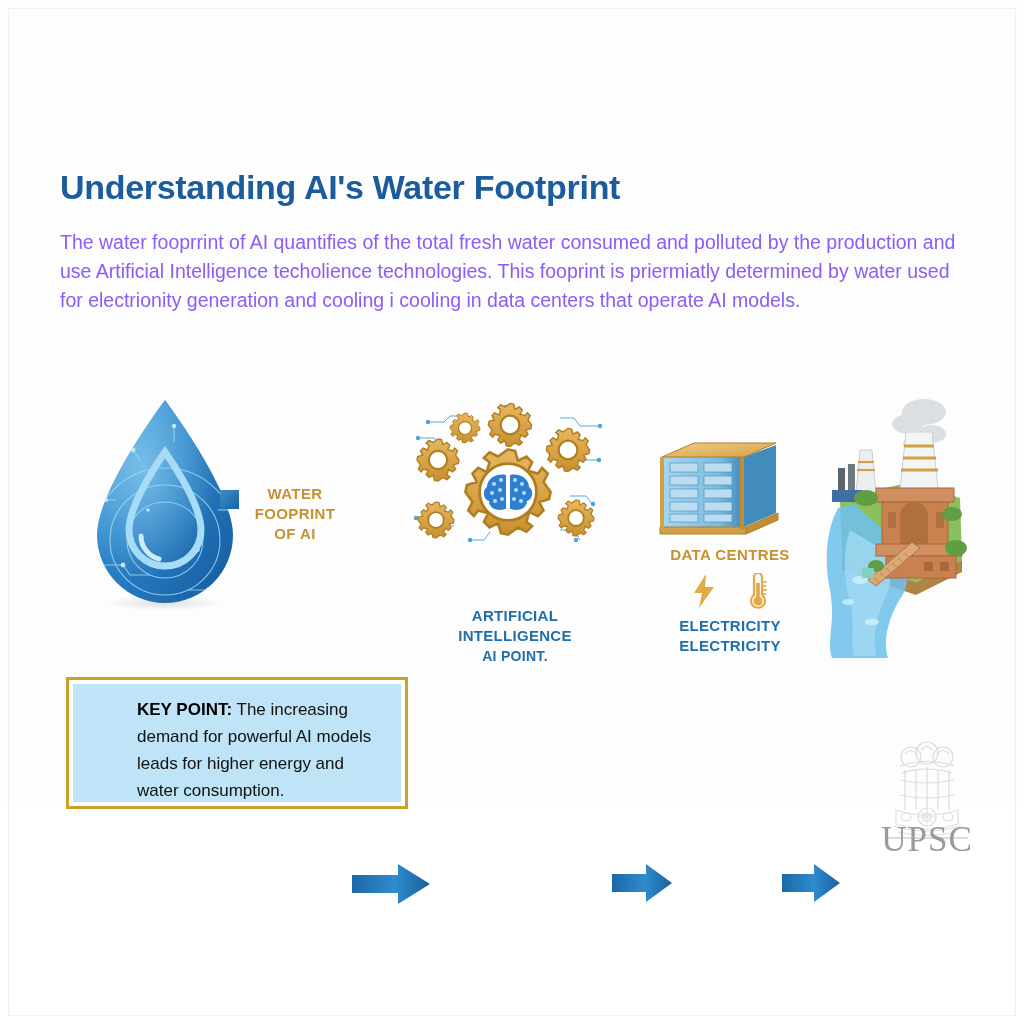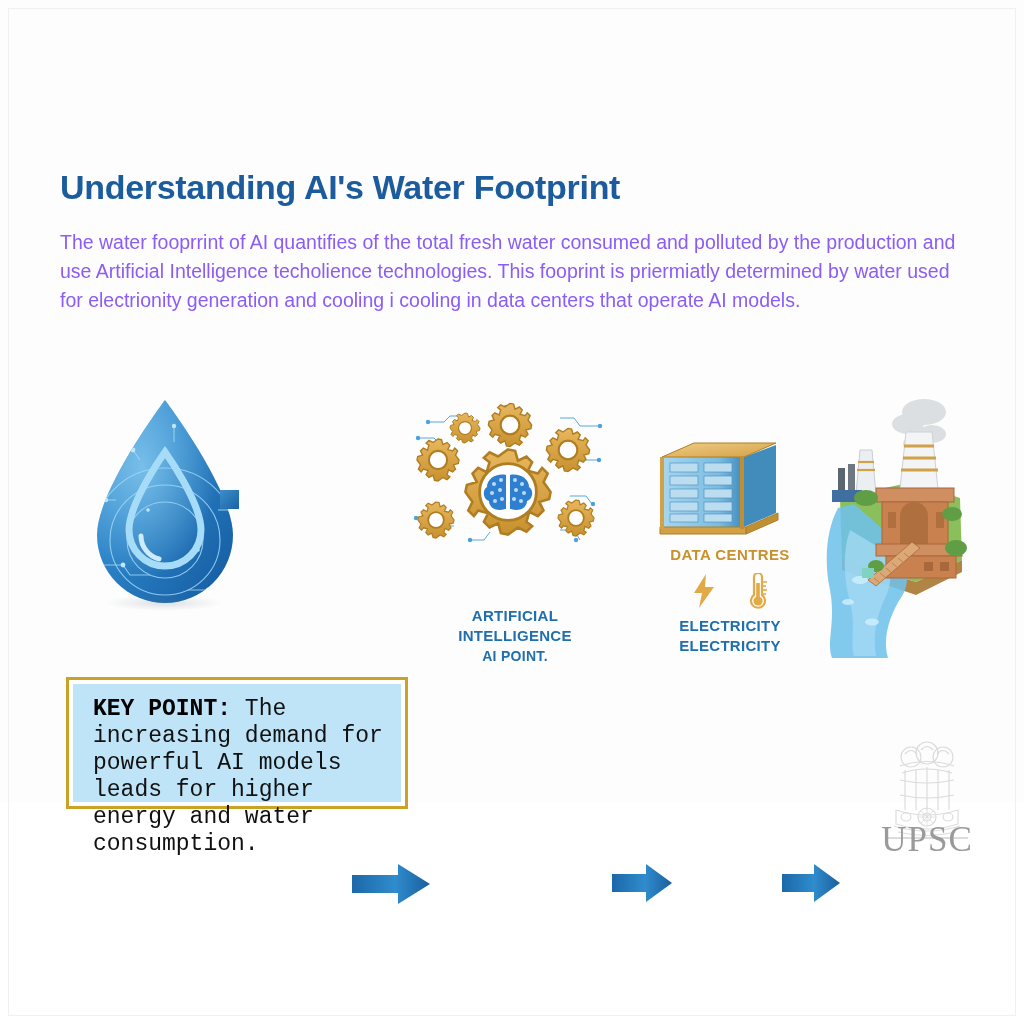--- a/index.html
+++ b/index.html
@@ -163,24 +163,25 @@
     box-sizing: border-box;
   }
   .keybox-inner {
     width: 100%;
     height: 100%;
     background: #bfe3f7;
     box-sizing: border-box;
     padding: 12px 14px 10px 20px;
   }
   .keybox-text {
-    font-size: 23px;
+    font-size: 17px;
     line-height: 27px;
     color: #111111;
-    font-family: Liberation Mono, monospace;
+    font-family: Liberation Sans, sans-serif;
+    margin-left: 44px;
   }
   .keybox-text b {
     font-weight: bold;
     color: #000000;
   }
 
   
   .upsc {
     position: absolute;
     left: 878px;
@@ -478,20 +479,25 @@
           <ellipse cx="56" cy="176" rx="8" ry="6"></ellipse>
         </g>
         <rect x="42" y="178" width="12" height="10" fill="#7fd4c0"></rect>
       </svg>
     </div>
 
   </div>
 
   <div class="blue-square"></div>
 
+  <div class="label-gold lbl-water">
+    <div>WATER</div>
+    <div>FOOPRINT</div>
+    <div>OF AI</div>
+  </div>
 
   <div class="label-blue lbl-ai">
     <div>ARTIFICIAL</div>
     <div>INTELLIGENCE</div>
     <div class="sub">AI POINT.</div>
   </div>
 
   <div class="label-gold lbl-dc">DATA CENTRES</div>
 
   <div class="icon-row">

